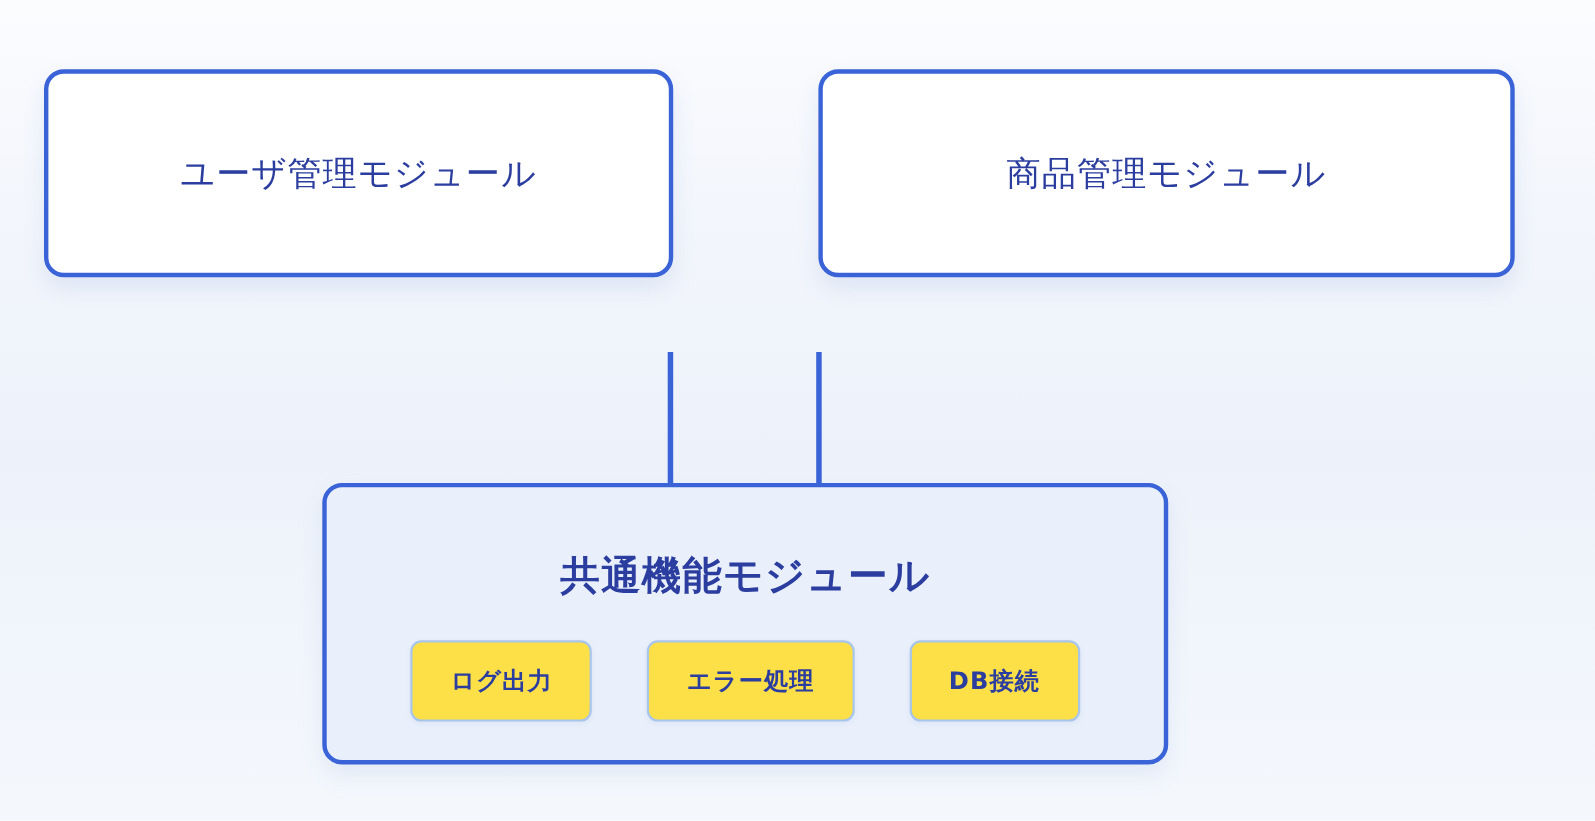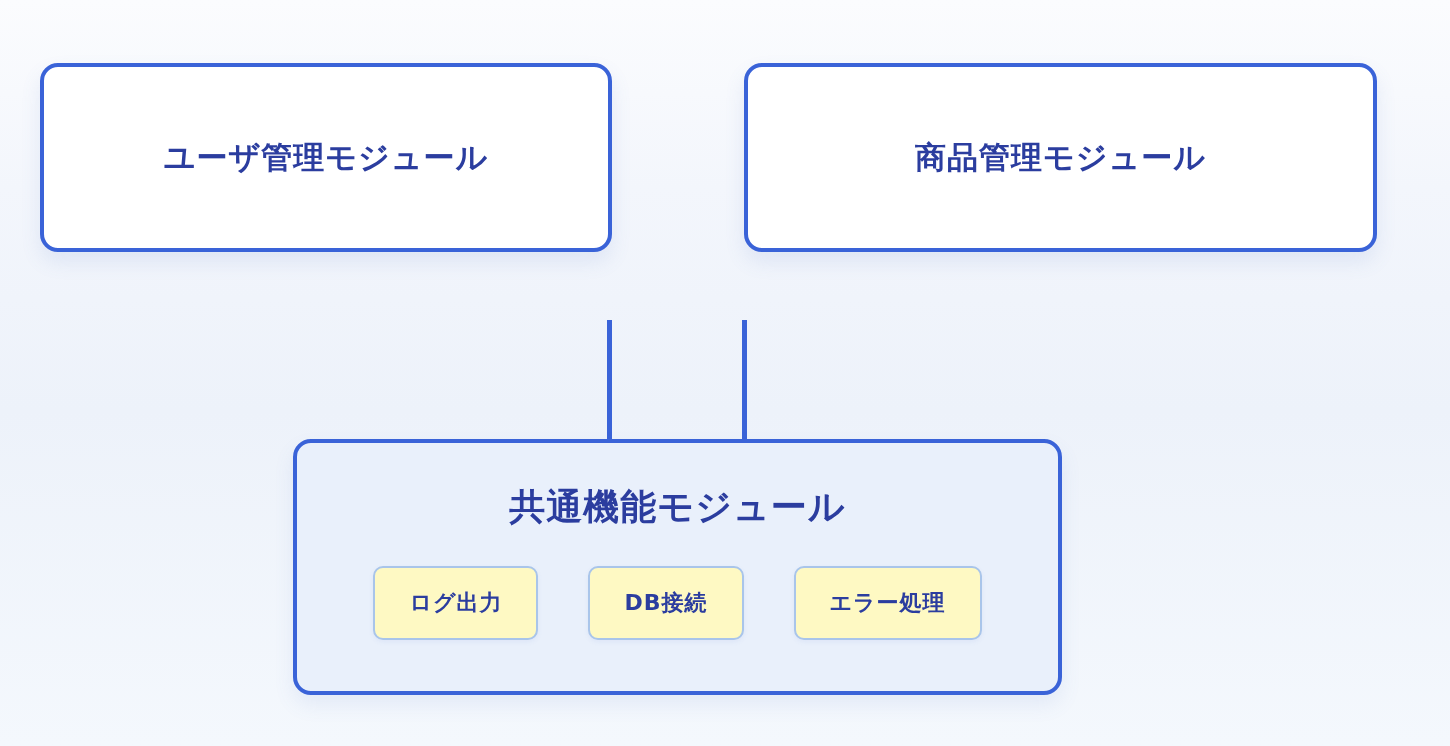--- a/index.html
+++ b/index.html
@@ -34,21 +34,21 @@
     height: 189px;
   }
   .box-product {
     left: 744px;
     top: 63px;
     width: 633px;
     height: 189px;
   }
   .module-label {
     font-size: 31px;
-    font-weight: 700;
+    font-weight: 400;
     color: #2b3d9f;
     letter-spacing: 1px;
     white-space: nowrap;
   }
   .connector {
     position: absolute;
     width: 5px;
     height: 124px;
     top: 320px;
     background: #3a63d8;
@@ -61,39 +61,39 @@
     left: 293px;
     top: 439px;
     width: 769px;
     height: 256px;
     background: #e9f0fb;
     border: 4px solid #3a63d8;
     border-radius: 18px;
     display: flex;
     flex-direction: column;
     align-items: center;
-    padding-top: 40px;
+    padding-top: 56px;
     box-shadow: 0 10px 20px rgba(90, 120, 200, 0.10);
   }
   .common-title {
     font-size: 36px;
     font-weight: 700;
     color: #2b3d9f;
     letter-spacing: 1px;
     white-space: nowrap;
   }
   .sub-row {
     display: flex;
     gap: 50px;
     margin-top: 34px;
   }
   .sub-box {
     box-sizing: border-box;
     height: 74px;
-    background: #fef9c3;
+    background: #fde047;
     border: 2px solid #a9c5ea;
     border-radius: 10px;
     display: flex;
     align-items: center;
     justify-content: center;
     padding: 0 34px;
     box-shadow: 0 2px 5px rgba(90, 120, 200, 0.08);
   }
   .sub-label {
     font-size: 22px;
@@ -119,21 +119,21 @@
   <div class="connector connector-left"></div>
   <div class="connector connector-right"></div>
 
   <div class="common-box">
     <div class="common-title">共通機能モジュール</div>
     <div class="sub-row">
       <div class="sub-box">
         <span class="sub-label">ログ出力</span>
       </div>
       <div class="sub-box">
-        <span class="sub-label">DB接続</span>
+        <span class="sub-label">エラー処理</span>
       </div>
       <div class="sub-box">
-        <span class="sub-label">エラー処理</span>
+        <span class="sub-label">DB接続</span>
       </div>
     </div>
   </div>
 
 </div>
 
 </body></html>

